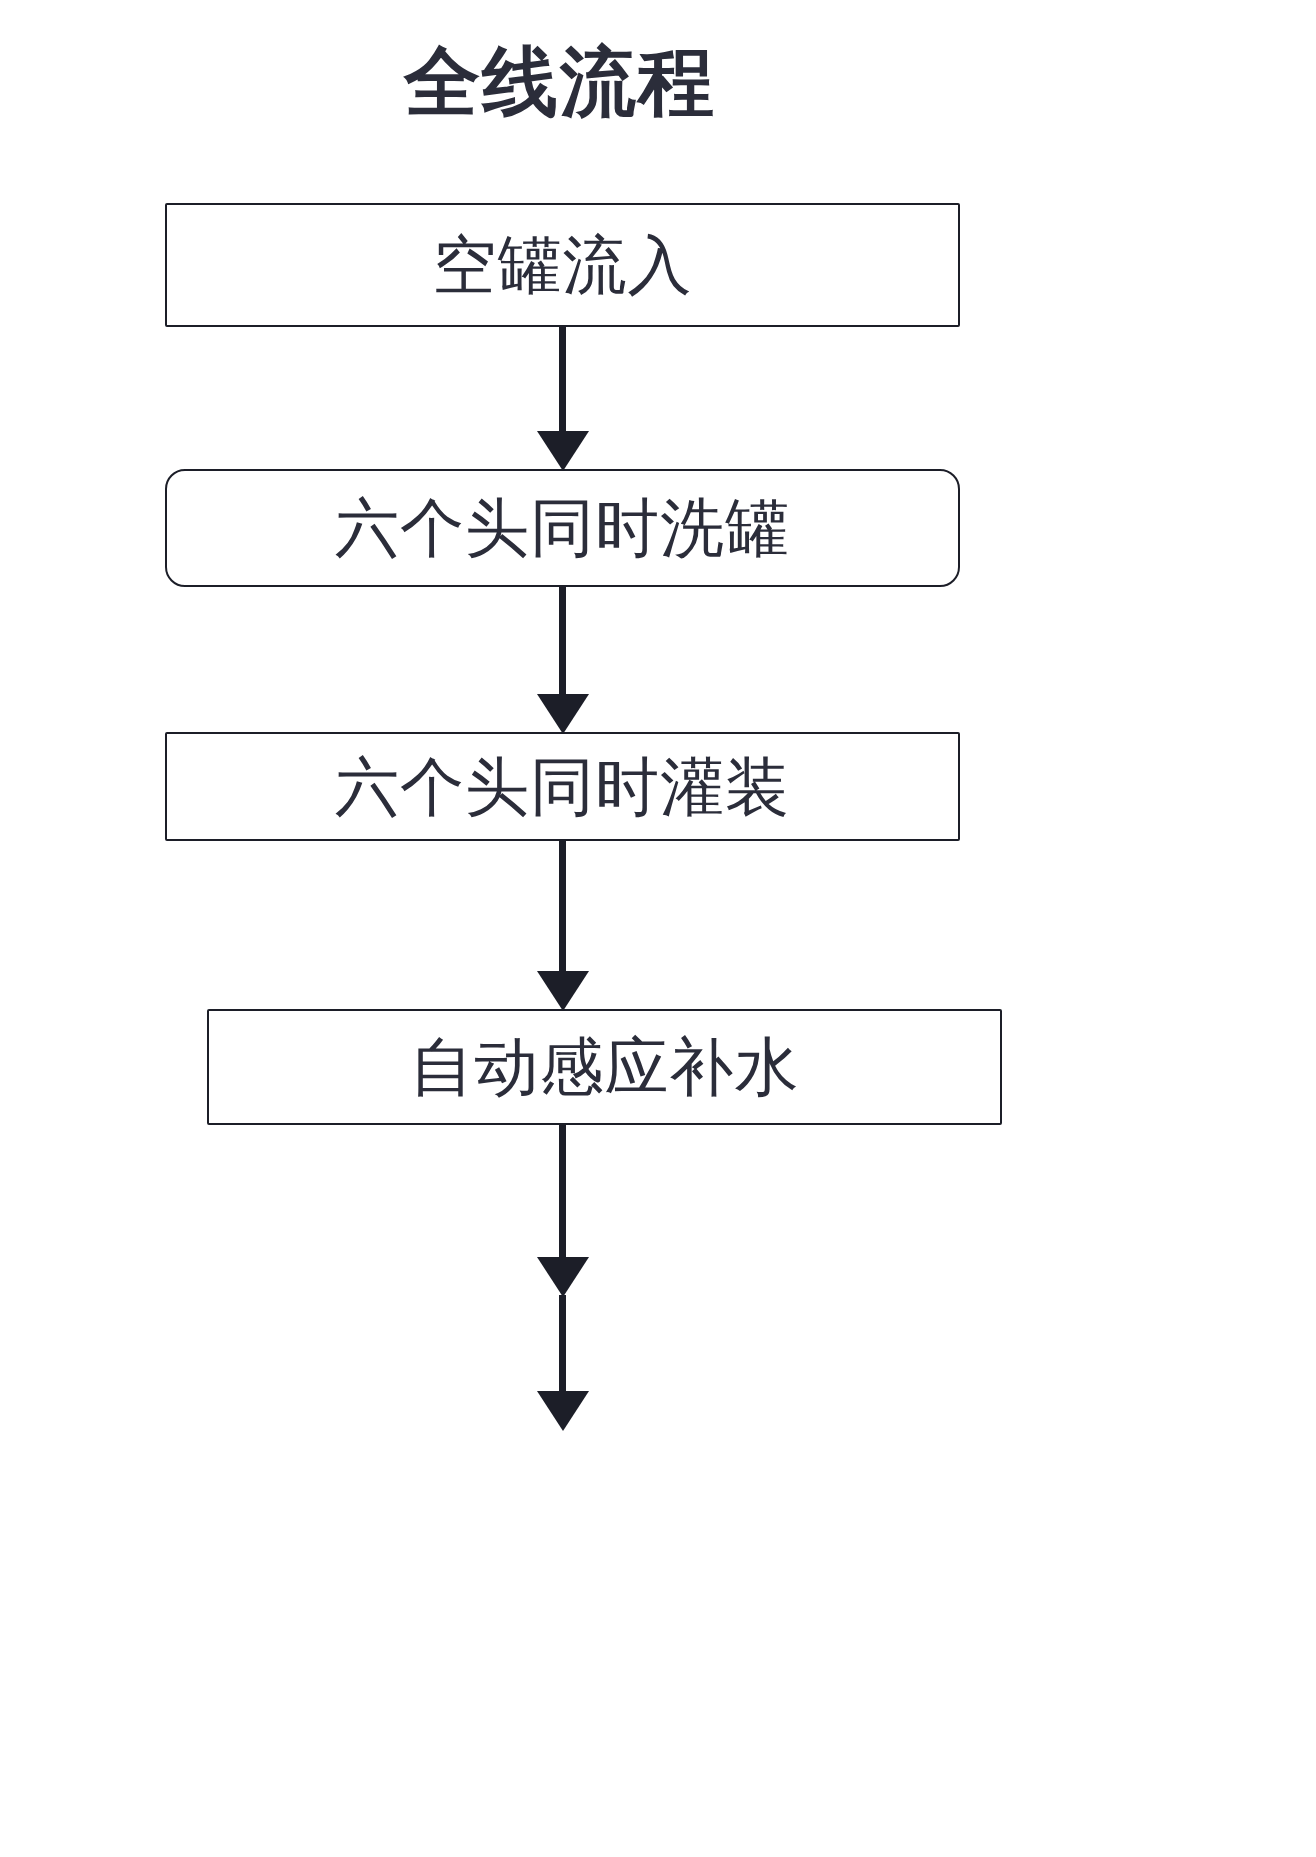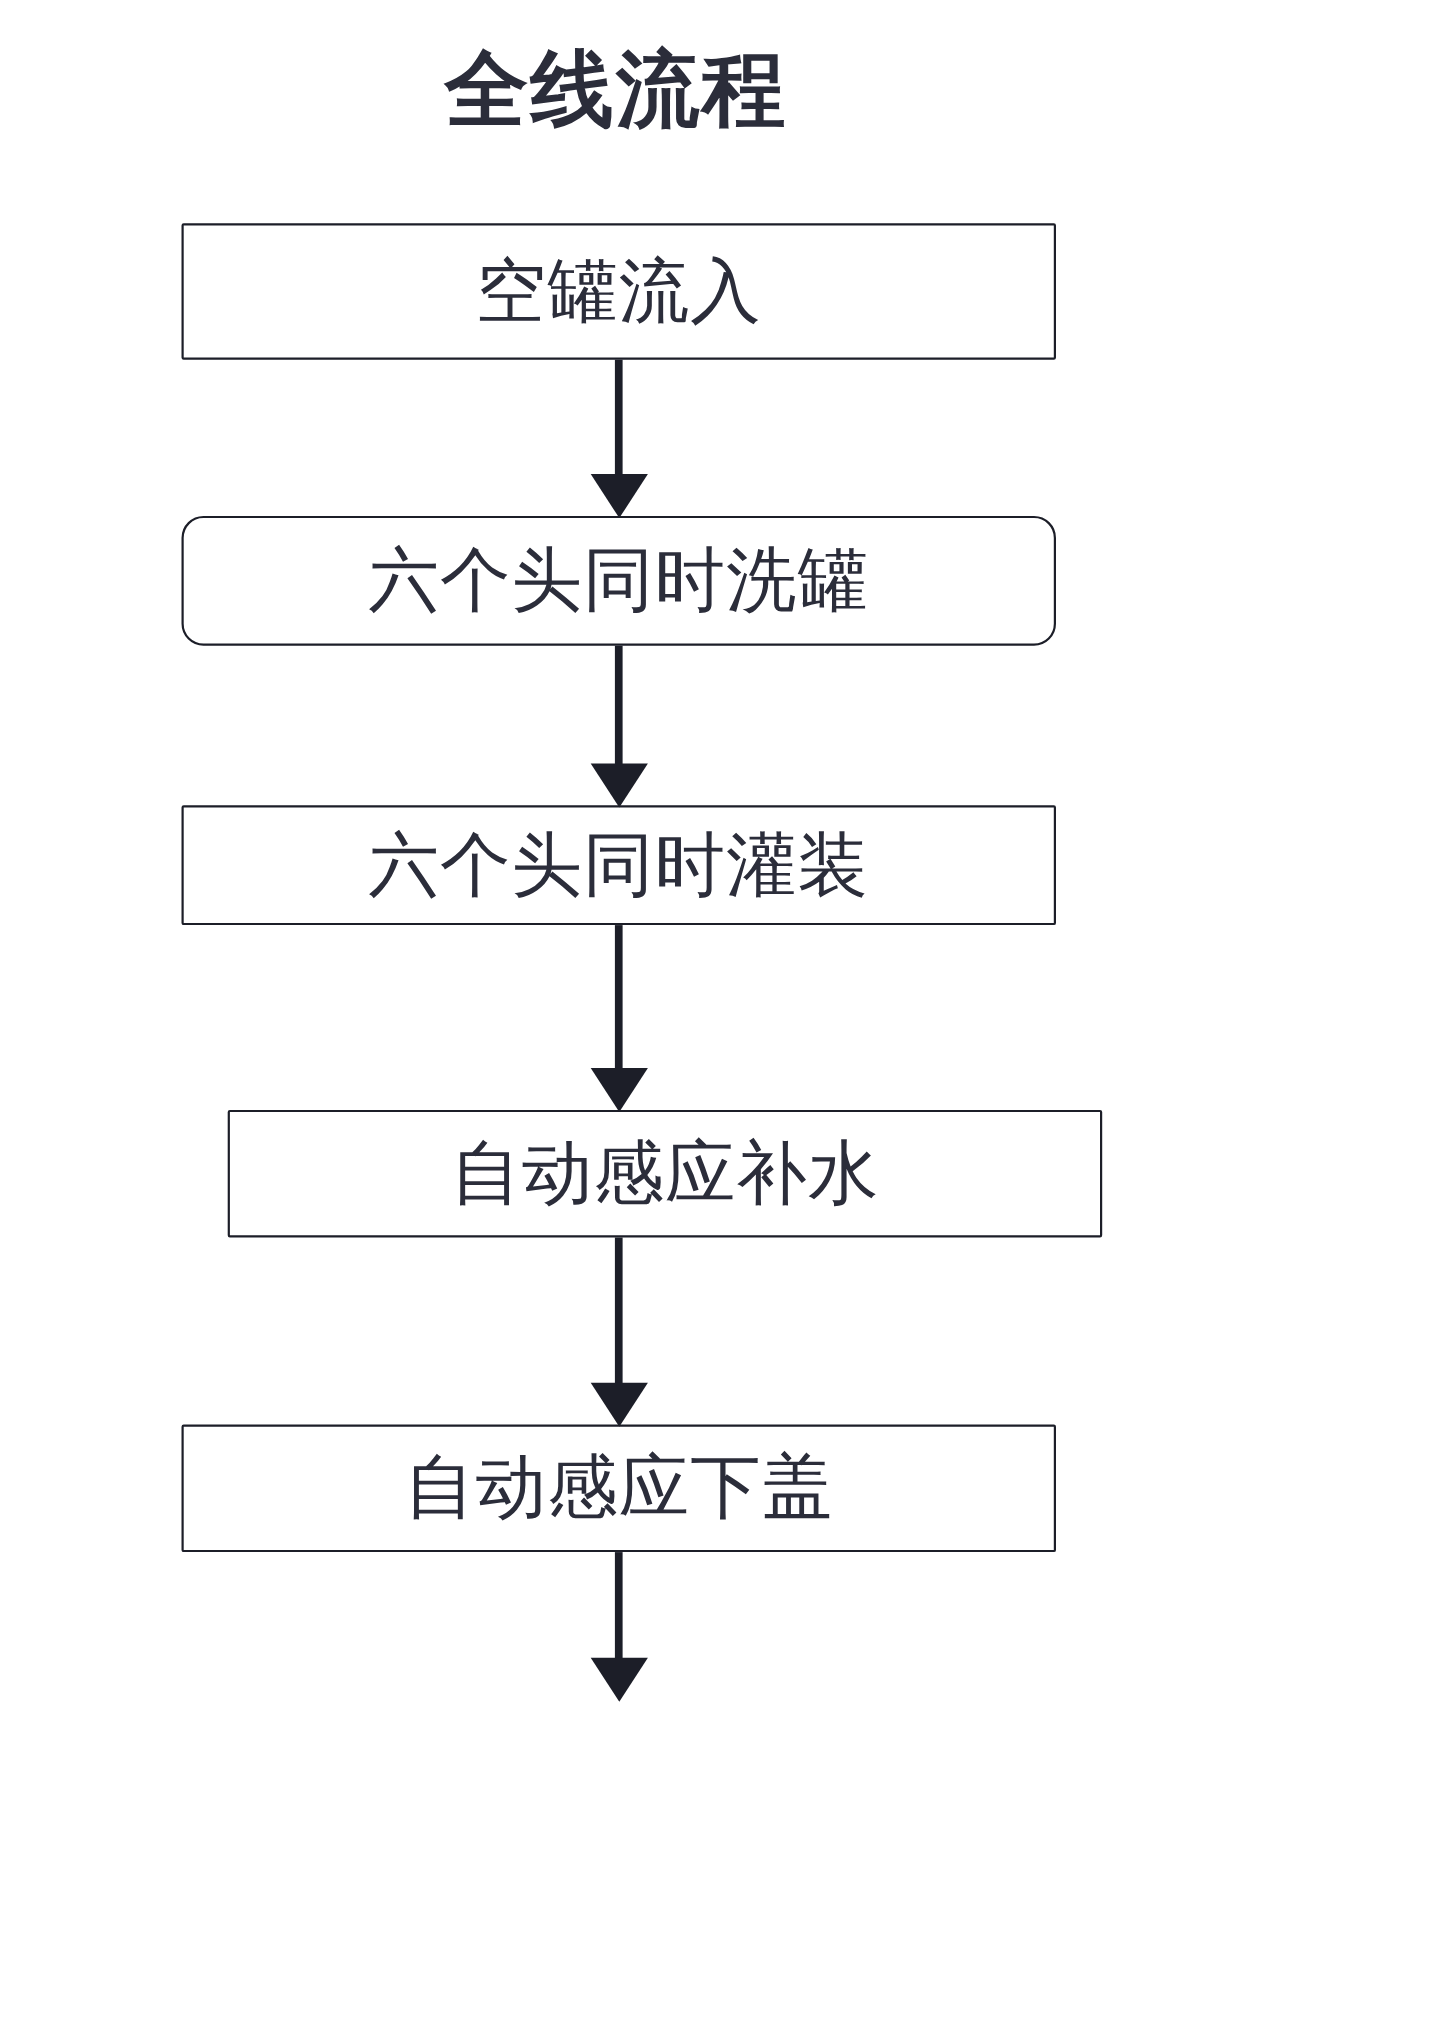--- a/index.html
+++ b/index.html
@@ -56,21 +56,20 @@
     color: #2b2d3a;
   }
 
   .flow-node .node-label {
     font-size: 64px;
     line-height: 1;
     font-weight: 400;
     letter-spacing: 1px;
     white-space: nowrap;
     padding: 0 10px;
-    font-family: Liberation Serif, serif;
   }
 
   
   .node-h1 { height: 124px; }
   .node-h2 { height: 118px; border-radius: 20px; }
   .node-h3 { height: 109px; }
   .node-h4 { height: 116px; margin-left: 42px; }
   .node-h5 { height: 116px; }
 
   .flow-connector {
@@ -152,23 +151,20 @@
 
     <div class="flow-node node-h4">
       <span class="node-label">自动感应补水</span>
     </div>
 
     <div class="flow-connector conn-h4">
       <span class="conn-line"></span>
       <span class="conn-head"></span>
     </div>
 
-    <div class="flow-node node-h5">
-      <span class="node-label">自动感应下盖</span>
-    </div>
 
     <div class="flow-connector conn-tail">
       <span class="conn-line"></span>
       <span class="conn-head"></span>
     </div>
 
   </div>
 </div>
 
 </body></html>

